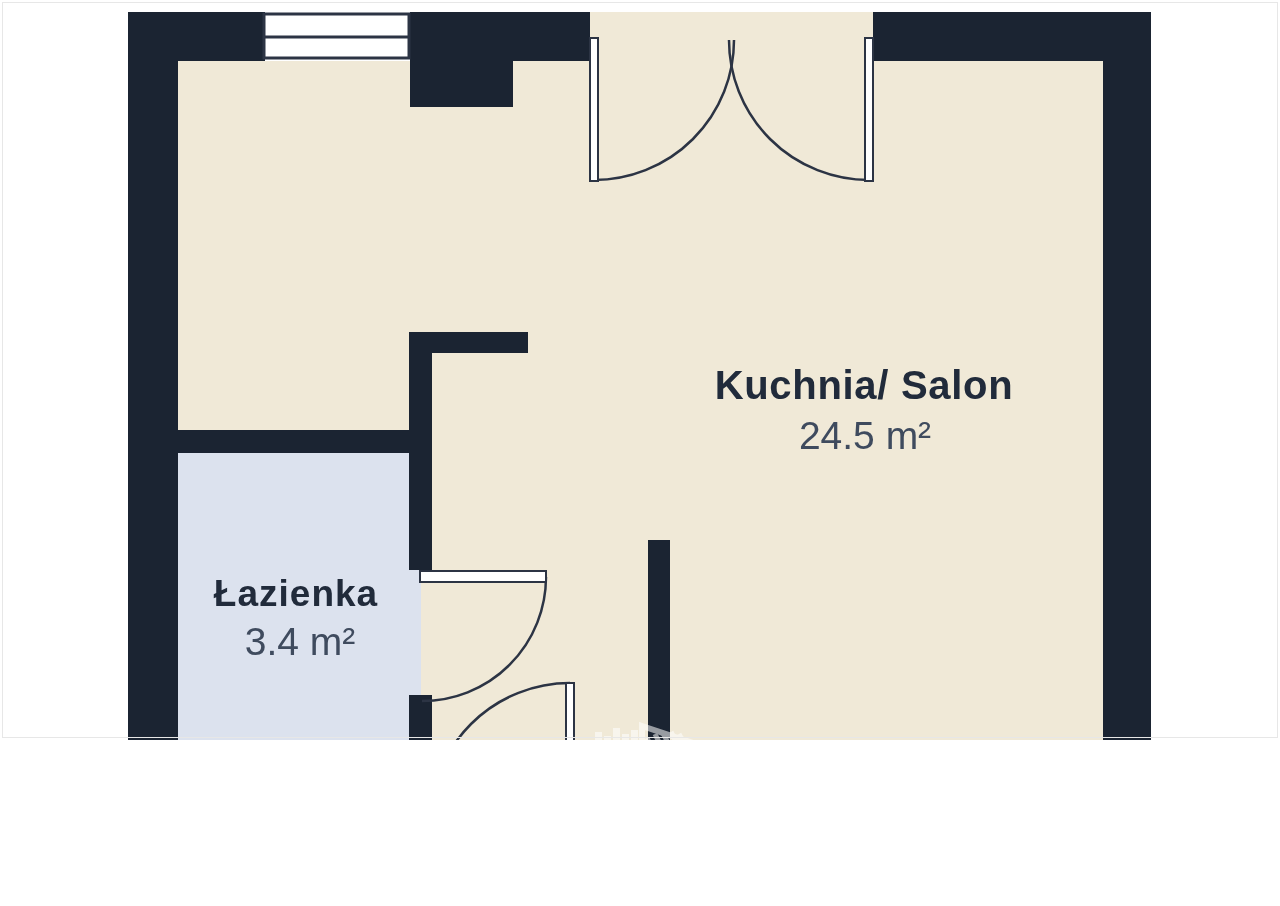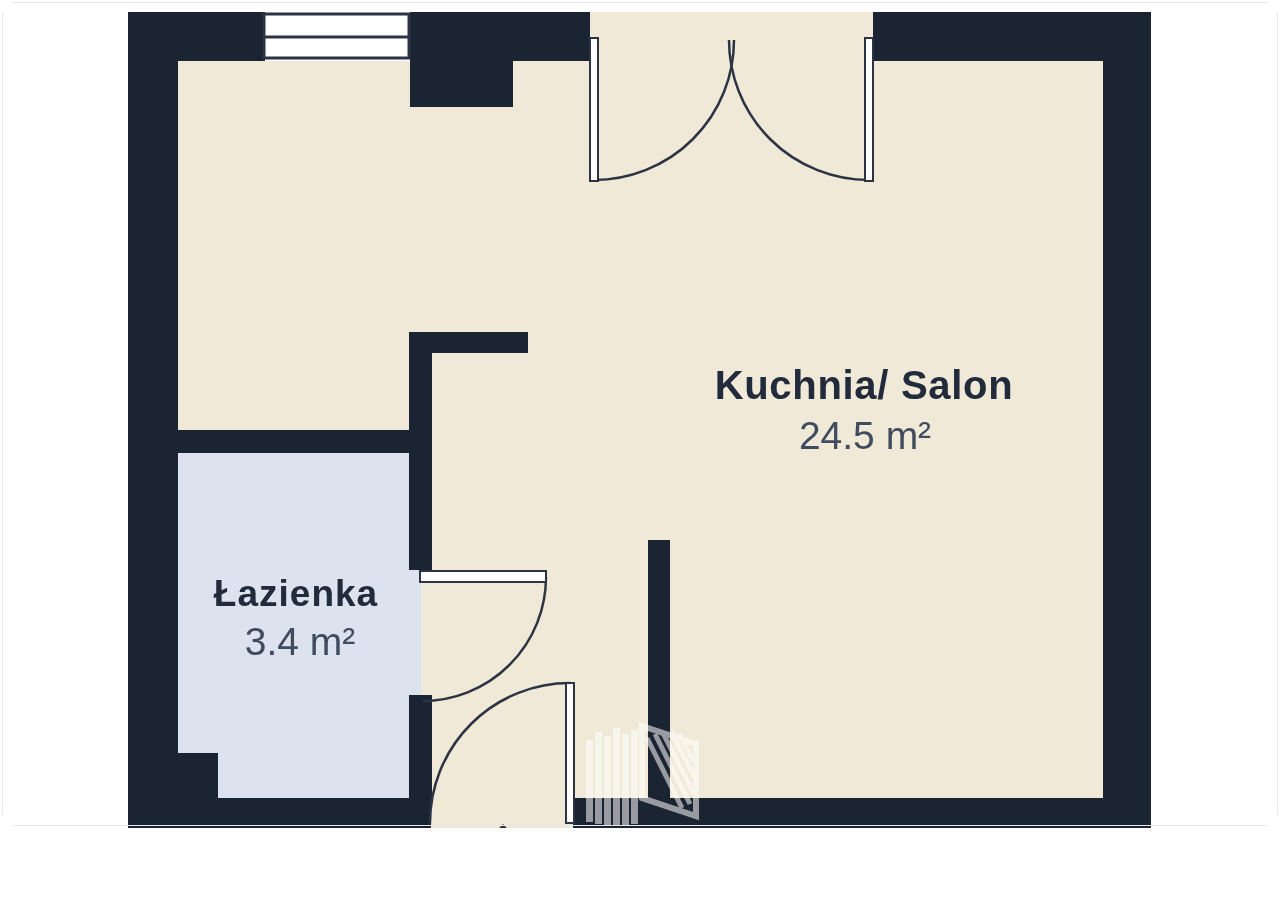--- a/index.html
+++ b/index.html
@@ -4,24 +4,23 @@
 <style>
   html, body {
     margin: 0;
     padding: 0;
     background: #ffffff;
     font-family: "Liberation Sans", "DejaVu Sans", sans-serif;
   }
   #stage {
     position: relative;
     width: 1280px;
-    height: 828px;
+    height: 740px;
     background: var(--page-bg, #ffffff);
     overflow: hidden;
-    border-radius: 23px;
   }
   #frame {
     position: absolute;
     inset: 2px;
     border: 1px solid var(--frame-border, #e7e7e7);
     pointer-events: none;
   }
   svg { position: absolute; left: 0; top: 0; }
 
   .wall  { fill: var(--wall, #1b2432); }

